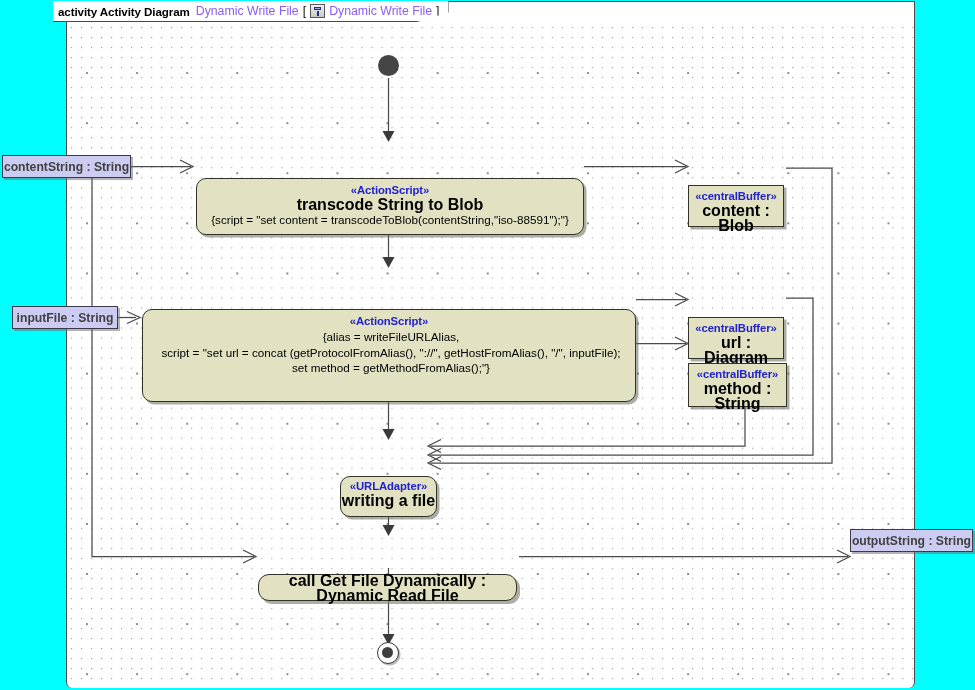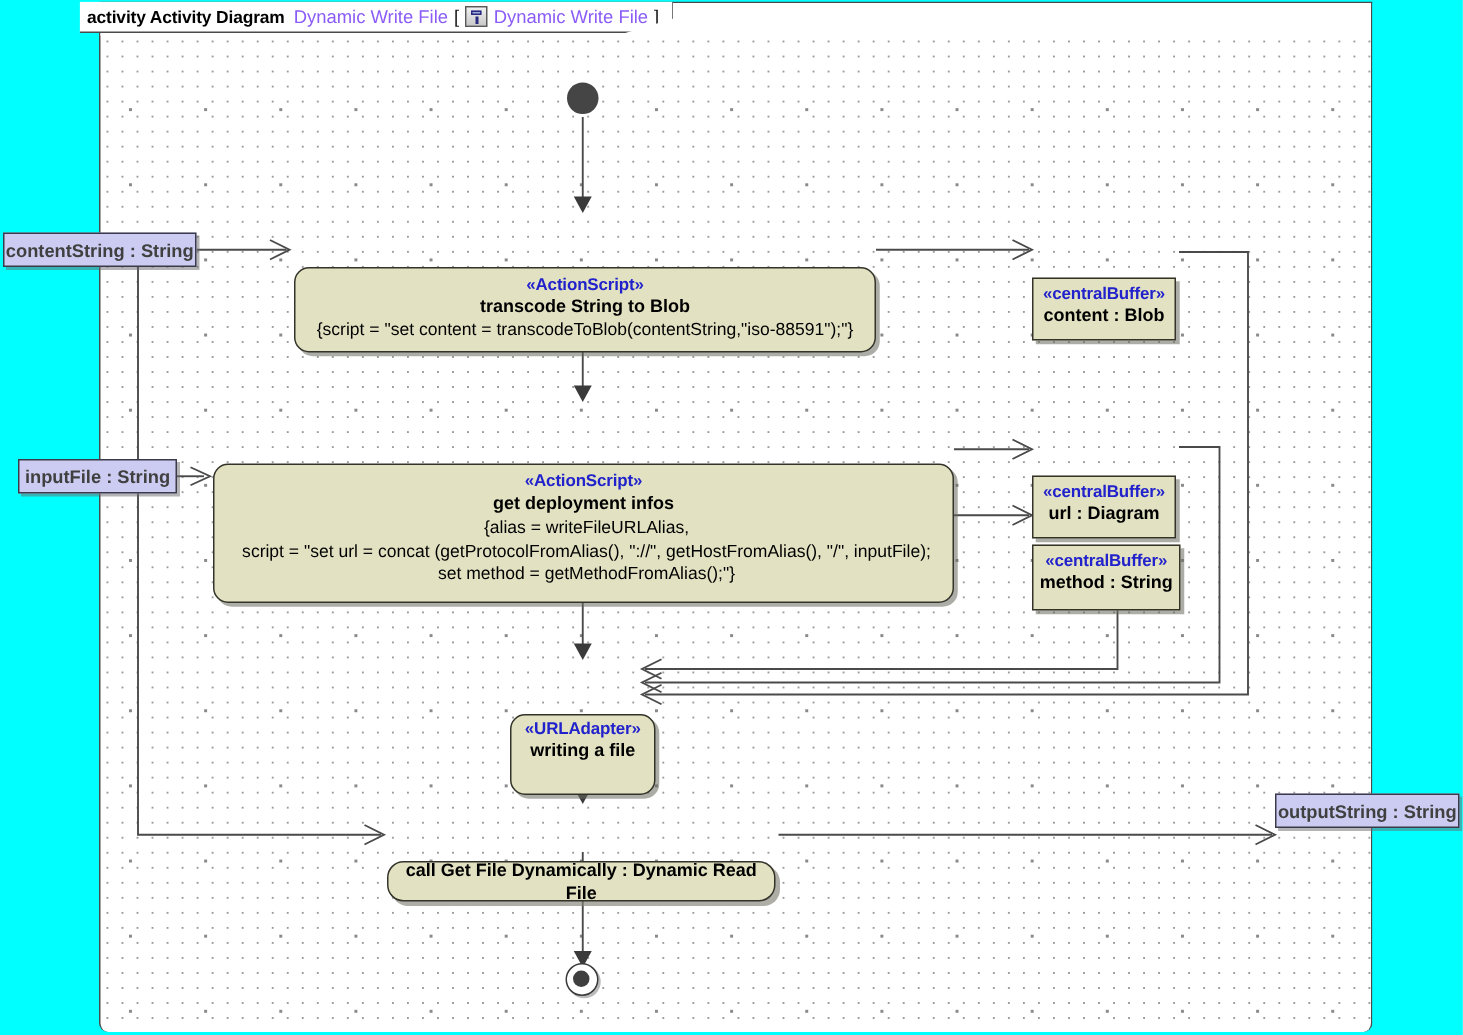--- a/index.html
+++ b/index.html
@@ -117,21 +117,21 @@
   .node .stereo {
     color: #2222cc;
     font-weight: bold;
     font-size: 11.3px;
     line-height: 14px;
     letter-spacing: -0.1px;
   }
   .node .name {
     color: #000;
     font-weight: bold;
-    font-size: 12px;
+    font-size: 16px;
     line-height: 15px;
   }
   .node .body {
     color: #000;
     font-size: 11.7px;
     line-height: 15.5px;
     text-align: center;
     white-space: pre;
   }
 
@@ -310,37 +310,36 @@
     <div class="body" style="text-align:center; white-space:normal; padding:0 4px;">{script = "set content = transcodeToBlob(contentString,"iso-88591");"}</div>
   </div>
 
   <div class="node buffer" style="left:688px; top:146px; width:96px; height:42px; padding-top:3px;">
     <div class="stereo">«centralBuffer»</div>
     <div class="name">content : Blob</div>
   </div>
 
   <div class="node action" style="left:142px; top:270px; width:494px; height:93px; padding-top:4px;">
     <div class="stereo">«ActionScript»</div>
-    <div class="name">get deployment infos</div>
     <div class="body" style="padding:1px 0 0 4px;">{alias = writeFileURLAlias,
 script = "set url = concat (getProtocolFromAlias(), "://", getHostFromAlias(), "/", inputFile);
 set method = getMethodFromAlias();"}</div>
   </div>
 
   <div class="node buffer" style="left:688px; top:278px; width:96px; height:42px; padding-top:3px;">
     <div class="stereo">«centralBuffer»</div>
     <div class="name">url : Diagram</div>
   </div>
 
   <div class="node buffer" style="left:688px; top:324px; width:99px; height:44px; padding-top:3px;">
     <div class="stereo">«centralBuffer»</div>
     <div class="name">method : String</div>
   </div>
 
-  <div class="node action" style="left:340px; top:437px; width:97px; height:54px; padding-top:2px;">
+  <div class="node action" style="left:340px; top:437px; width:97px; height:41px; padding-top:2px;">
     <div class="stereo">«URLAdapter»</div>
     <div class="name">writing a file</div>
   </div>
 
   <div class="node call-node" style="left:258px; top:535px; width:259px; height:27px; display:flex; align-items:center; justify-content:flex-end;">
     <div class="name">call Get File Dynamically : Dynamic Read File</div>
   </div>
 
   <div class="final-node" style="left:377px; top:642px;"></div>
 

